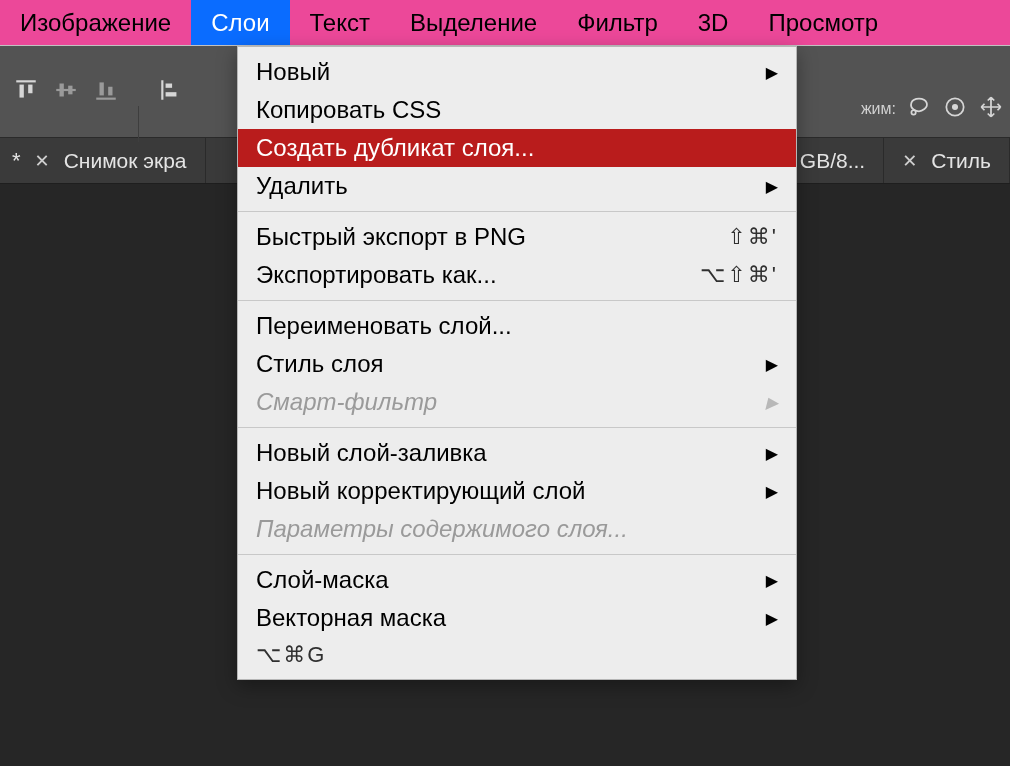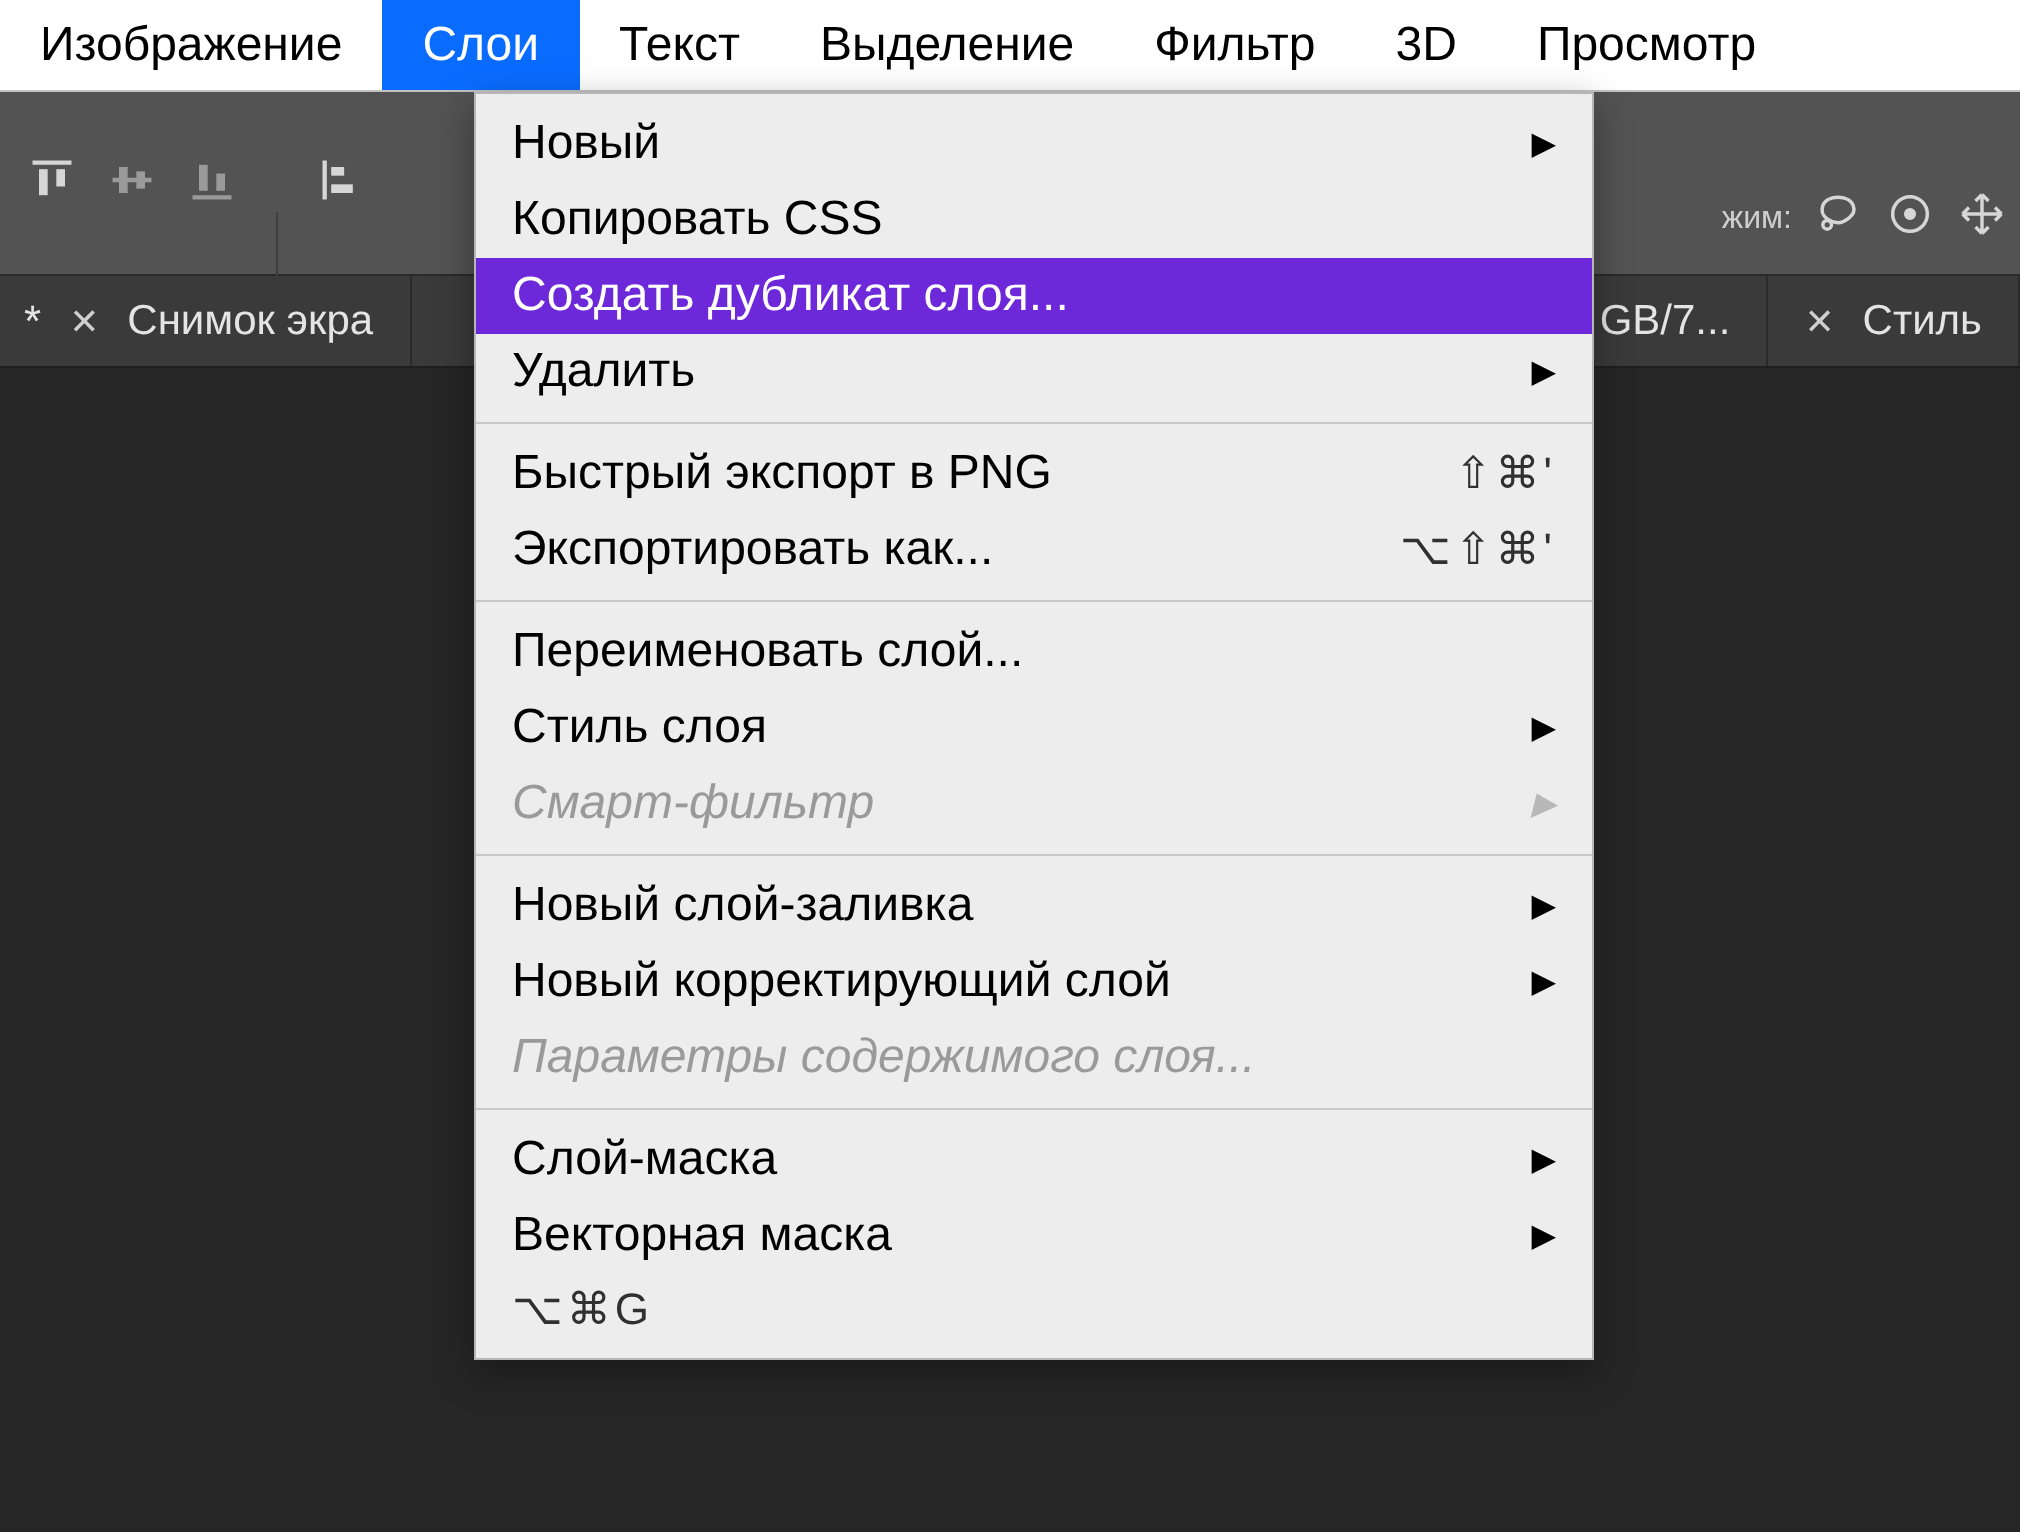--- a/index.html
+++ b/index.html
@@ -10,21 +10,21 @@
     }
     body {
       width: 1010px;
       height: 766px;
       background: #2e2e2e;
       overflow: hidden;
       position: relative;
     }
     .menubar {
       height: 46px;
-      background: #ffffff;
+      background: #ec4899;
       display: flex;
       align-items: center;
       padding: 0;
       border-bottom: 1px solid #c2c2c2;
     }
     .menubar-item {
       padding: 0 20px;
       height: 100%;
       display: flex;
       align-items: center;
@@ -126,21 +126,21 @@
       display: flex;
       align-items: center;
       justify-content: space-between;
       padding: 5px 18px;
       font-size: 24px;
       color: #000;
       cursor: default;
       min-height: 36px;
     }
     .menu-item.highlight {
-      background: #6d28d9;
+      background: #b91c1c;
       color: #fff;
     }
     .menu-item.disabled {
       color: #9a9a9a;
       font-style: italic;
     }
     .menu-item .label {
       flex: 1;
     }
     .menu-item .shortcut {
@@ -229,21 +229,21 @@
   </div>
 </div>
 
 <div class="tabrow">
   <div class="tab">
     <span class="modified">*</span>
     <span class="close">✕</span>
     <span>Снимок экра</span>
   </div>
   <div class="tab" style="border-left:1px solid #2a2a2a;margin-left:auto">
-    <span>GB/7...</span>
+    <span>GB/8...</span>
   </div>
   <div class="tab">
     <span class="close">✕</span>
     <span>Стиль</span>
   </div>
 </div>
 
 <div class="canvas"></div>
 
 <div class="dropdown">

